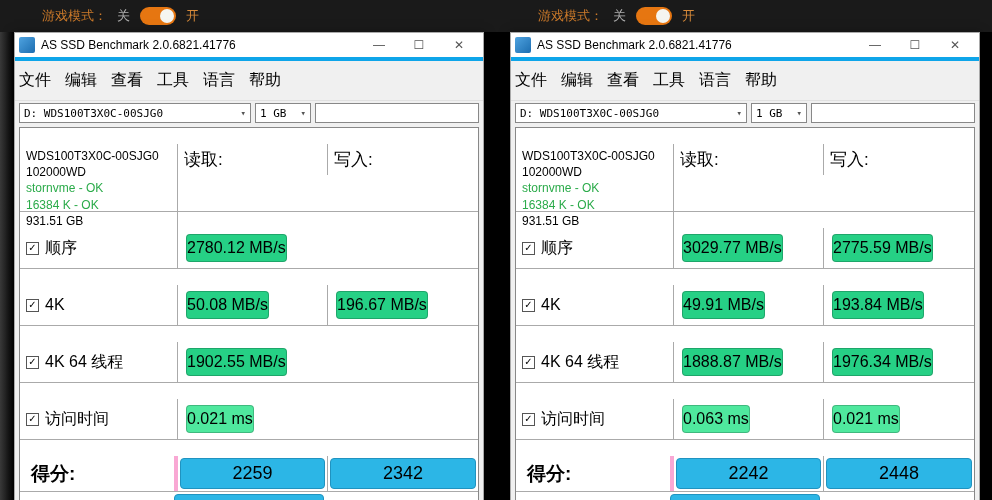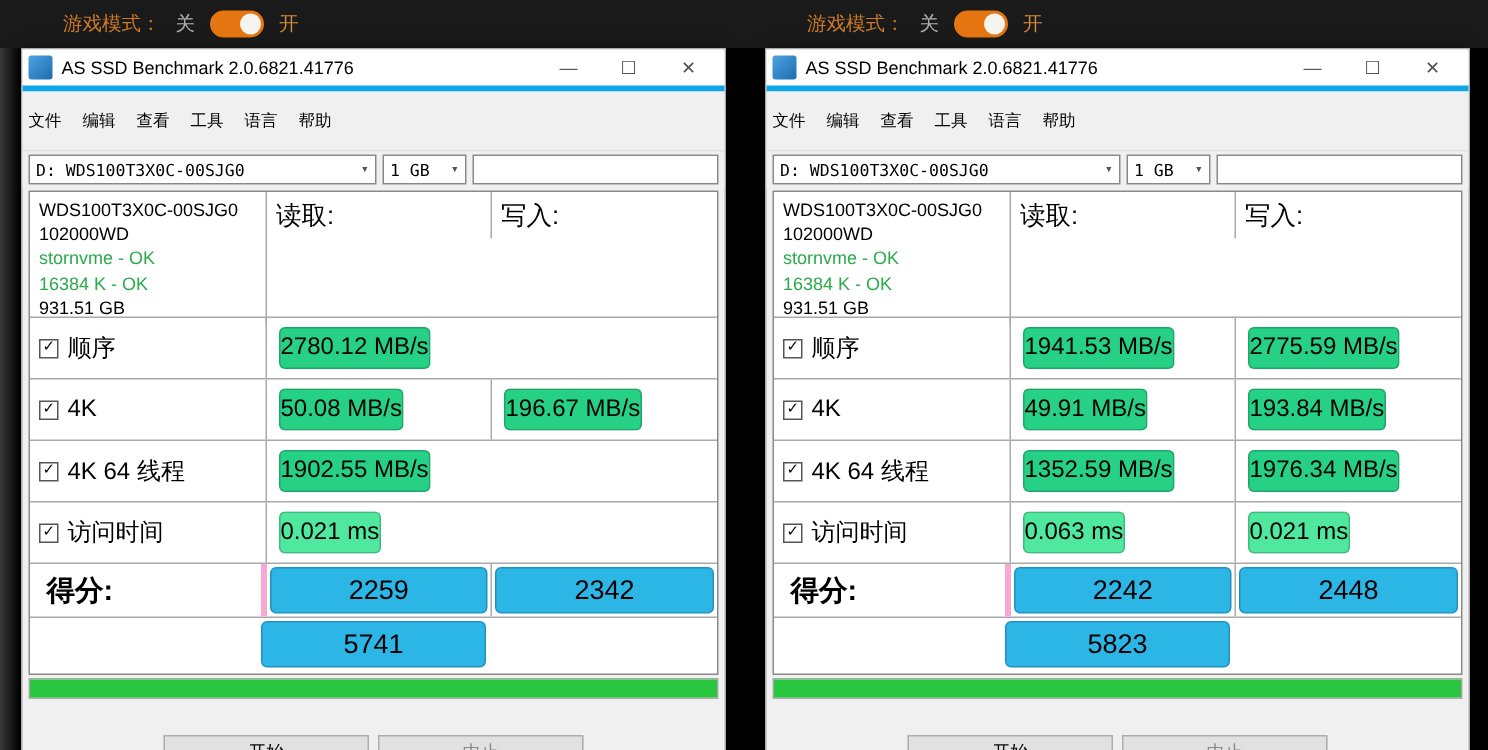--- a/index.html
+++ b/index.html
@@ -77,21 +77,21 @@
     display: flex; align-items: center; justify-content: center;
     color: #555; font-size: 12px;
   }
   .menubar {
     height: 40px;
     display: flex;
     align-items: center;
     padding: 0 4px;
     background: #f0f0f0;
     gap: 14px;
-    font-size: 11px;
+    font-size: 16px;
     color: #000;
     border-bottom: 1px solid #e0e0e0;
   }
   .ctrlrow {
     height: 24px;
     display: flex;
     align-items: center;
     padding: 2px 4px;
     gap: 4px;
     background: #f0f0f0;
@@ -122,20 +122,21 @@
     display: flex;
     border-bottom: 1px solid #aaa;
   }
   .row:last-child { border-bottom: none; }
   .cell {
     border-right: 1px solid #aaa;
     padding: 4px 6px;
     display: flex;
     align-items: center;
     font-size: 16px;
+    margin-top: 16px;
   }
   .cell:last-child { border-right: none; }
   .c-label { width: 158px; }
   .c-read  { width: 150px; }
   .c-write { flex: 1; }
   .info {
     height: 84px;
     align-items: flex-start;
   }
   .info .c-label {
@@ -367,21 +368,21 @@
         </div>
         <div class="cell c-read hdr">读取:</div>
         <div class="cell c-write hdr">写入:</div>
       </div>
       <div class="row">
         <div class="cell c-label">
             <span class="chk">✓</span>
             <span>顺序</span>
           </div>
         <div class="cell c-read">
-            <div class="statcell seq">1941.53 MB/s</div>
+            <div class="statcell seq">3029.77 MB/s</div>
           </div>
         <div class="cell c-write">
             <div class="statcell seq">2775.59 MB/s</div>
           </div>
       </div>
       <div class="row">
         <div class="cell c-label">
             <span class="chk">✓</span>
             <span>4K</span>
           </div>
@@ -391,21 +392,21 @@
         <div class="cell c-write">
             <div class="statcell seq">193.84 MB/s</div>
           </div>
       </div>
       <div class="row">
         <div class="cell c-label">
             <span class="chk">✓</span>
             <span>4K 64 线程</span>
           </div>
         <div class="cell c-read">
-            <div class="statcell seq">1352.59 MB/s</div>
+            <div class="statcell seq">1888.87 MB/s</div>
           </div>
         <div class="cell c-write">
             <div class="statcell seq">1976.34 MB/s</div>
           </div>
       </div>
       <div class="row">
         <div class="cell c-label">
             <span class="chk">✓</span>
             <span>访问时间</span>
           </div>

